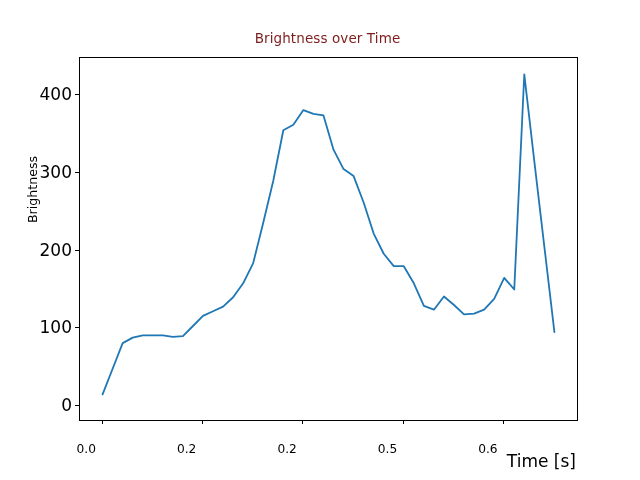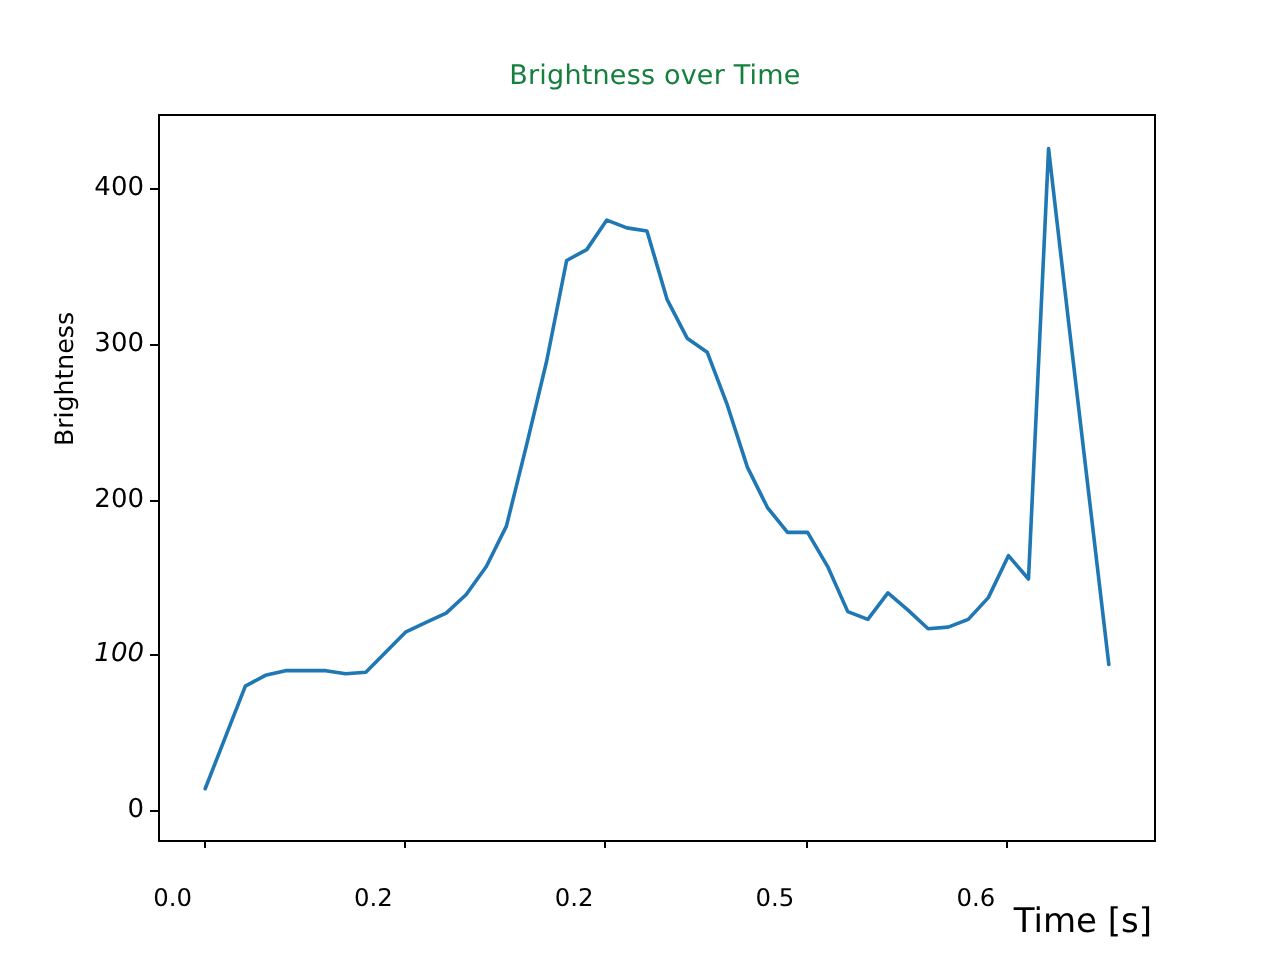--- a/index.html
+++ b/index.html
@@ -21,21 +21,21 @@
     height: 480px;
     background: #ffffff;
   }
   #chart-title {
     position: absolute;
     left: 79px;
     top: 30px;
     width: 497px;
     text-align: center;
     font-size: 13.5px;
-    color: #15803d;
+    color: #7f1d1d;
     letter-spacing: 0.1px;
   }
   #axes-area {
     position: absolute;
     left: 79px;
     top: 57px;
     width: 497px;
     height: 362px;
     border: 1.1px solid #000000;
     box-sizing: content-box;
@@ -46,21 +46,21 @@
     left: 0; top: 0;
     width: 497px;
     height: 362px;
     display: block;
   }
   .ytick-label {
     position: absolute;
     right: 0;
     width: 40px;
     text-align: right;
-    font-size: 13px;
+    font-size: 17px;
     color: #000000;
     transform: translateY(-50%);
   }
   #ytick-labels {
     position: absolute;
     left: 27px;
     top: 57px;
     width: 45px;
     height: 362px;
   }
@@ -120,21 +120,21 @@
 <body>
 
 <div id="figure">
 
   <div id="chart-title">Brightness over Time</div>
 
   <div id="ylabel">Brightness</div>
 
   <div id="ytick-labels">
       <div class="ytick-label" style="top: 348.017px;">0</div>
-      <div class="ytick-label" style="top: 270.335px; font-style: italic;">100</div>
+      <div class="ytick-label" style="top: 270.335px;">100</div>
       <div class="ytick-label" style="top: 192.652px;">200</div>
       <div class="ytick-label" style="top: 114.97px;">300</div>
       <div class="ytick-label" style="top: 37.2876px;">400</div>
     </div>
 
   <div id="axes-area">
     <svg id="plot-svg" viewBox="0 0 497 362" preserveAspectRatio="none">
       <polyline id="data-line" fill="none" stroke="#1f77b4" stroke-width="1.8" stroke-linejoin="round" stroke-linecap="round" points="22.59,336.36 32.63,310.73 42.67,285.09 52.71,279.66 62.75,277.33 72.79,277.33 82.83,277.33 92.87,278.88 102.91,278.10 112.95,268.00 122.99,257.91 133.04,253.24 143.08,248.58 153.12,239.26 163.16,225.28 173.20,205.08 183.24,164.69 193.28,122.74 203.32,72.24 213.36,66.81 223.40,52.05 233.44,55.93 243.48,57.48 253.52,91.67 263.56,111.09 273.60,118.08 283.64,144.49 293.68,175.56 303.72,195.76 313.76,208.19 323.80,208.19 333.84,225.28 343.88,247.81 353.92,251.69 363.96,238.48 374.01,247.03 384.05,256.35 394.09,255.58 404.13,251.69 414.17,240.82 424.21,219.84 434.25,231.49 444.29,16.31 454.33,103.32 464.37,188.77 474.41,274.22"></polyline>
     </svg>
   </div>

